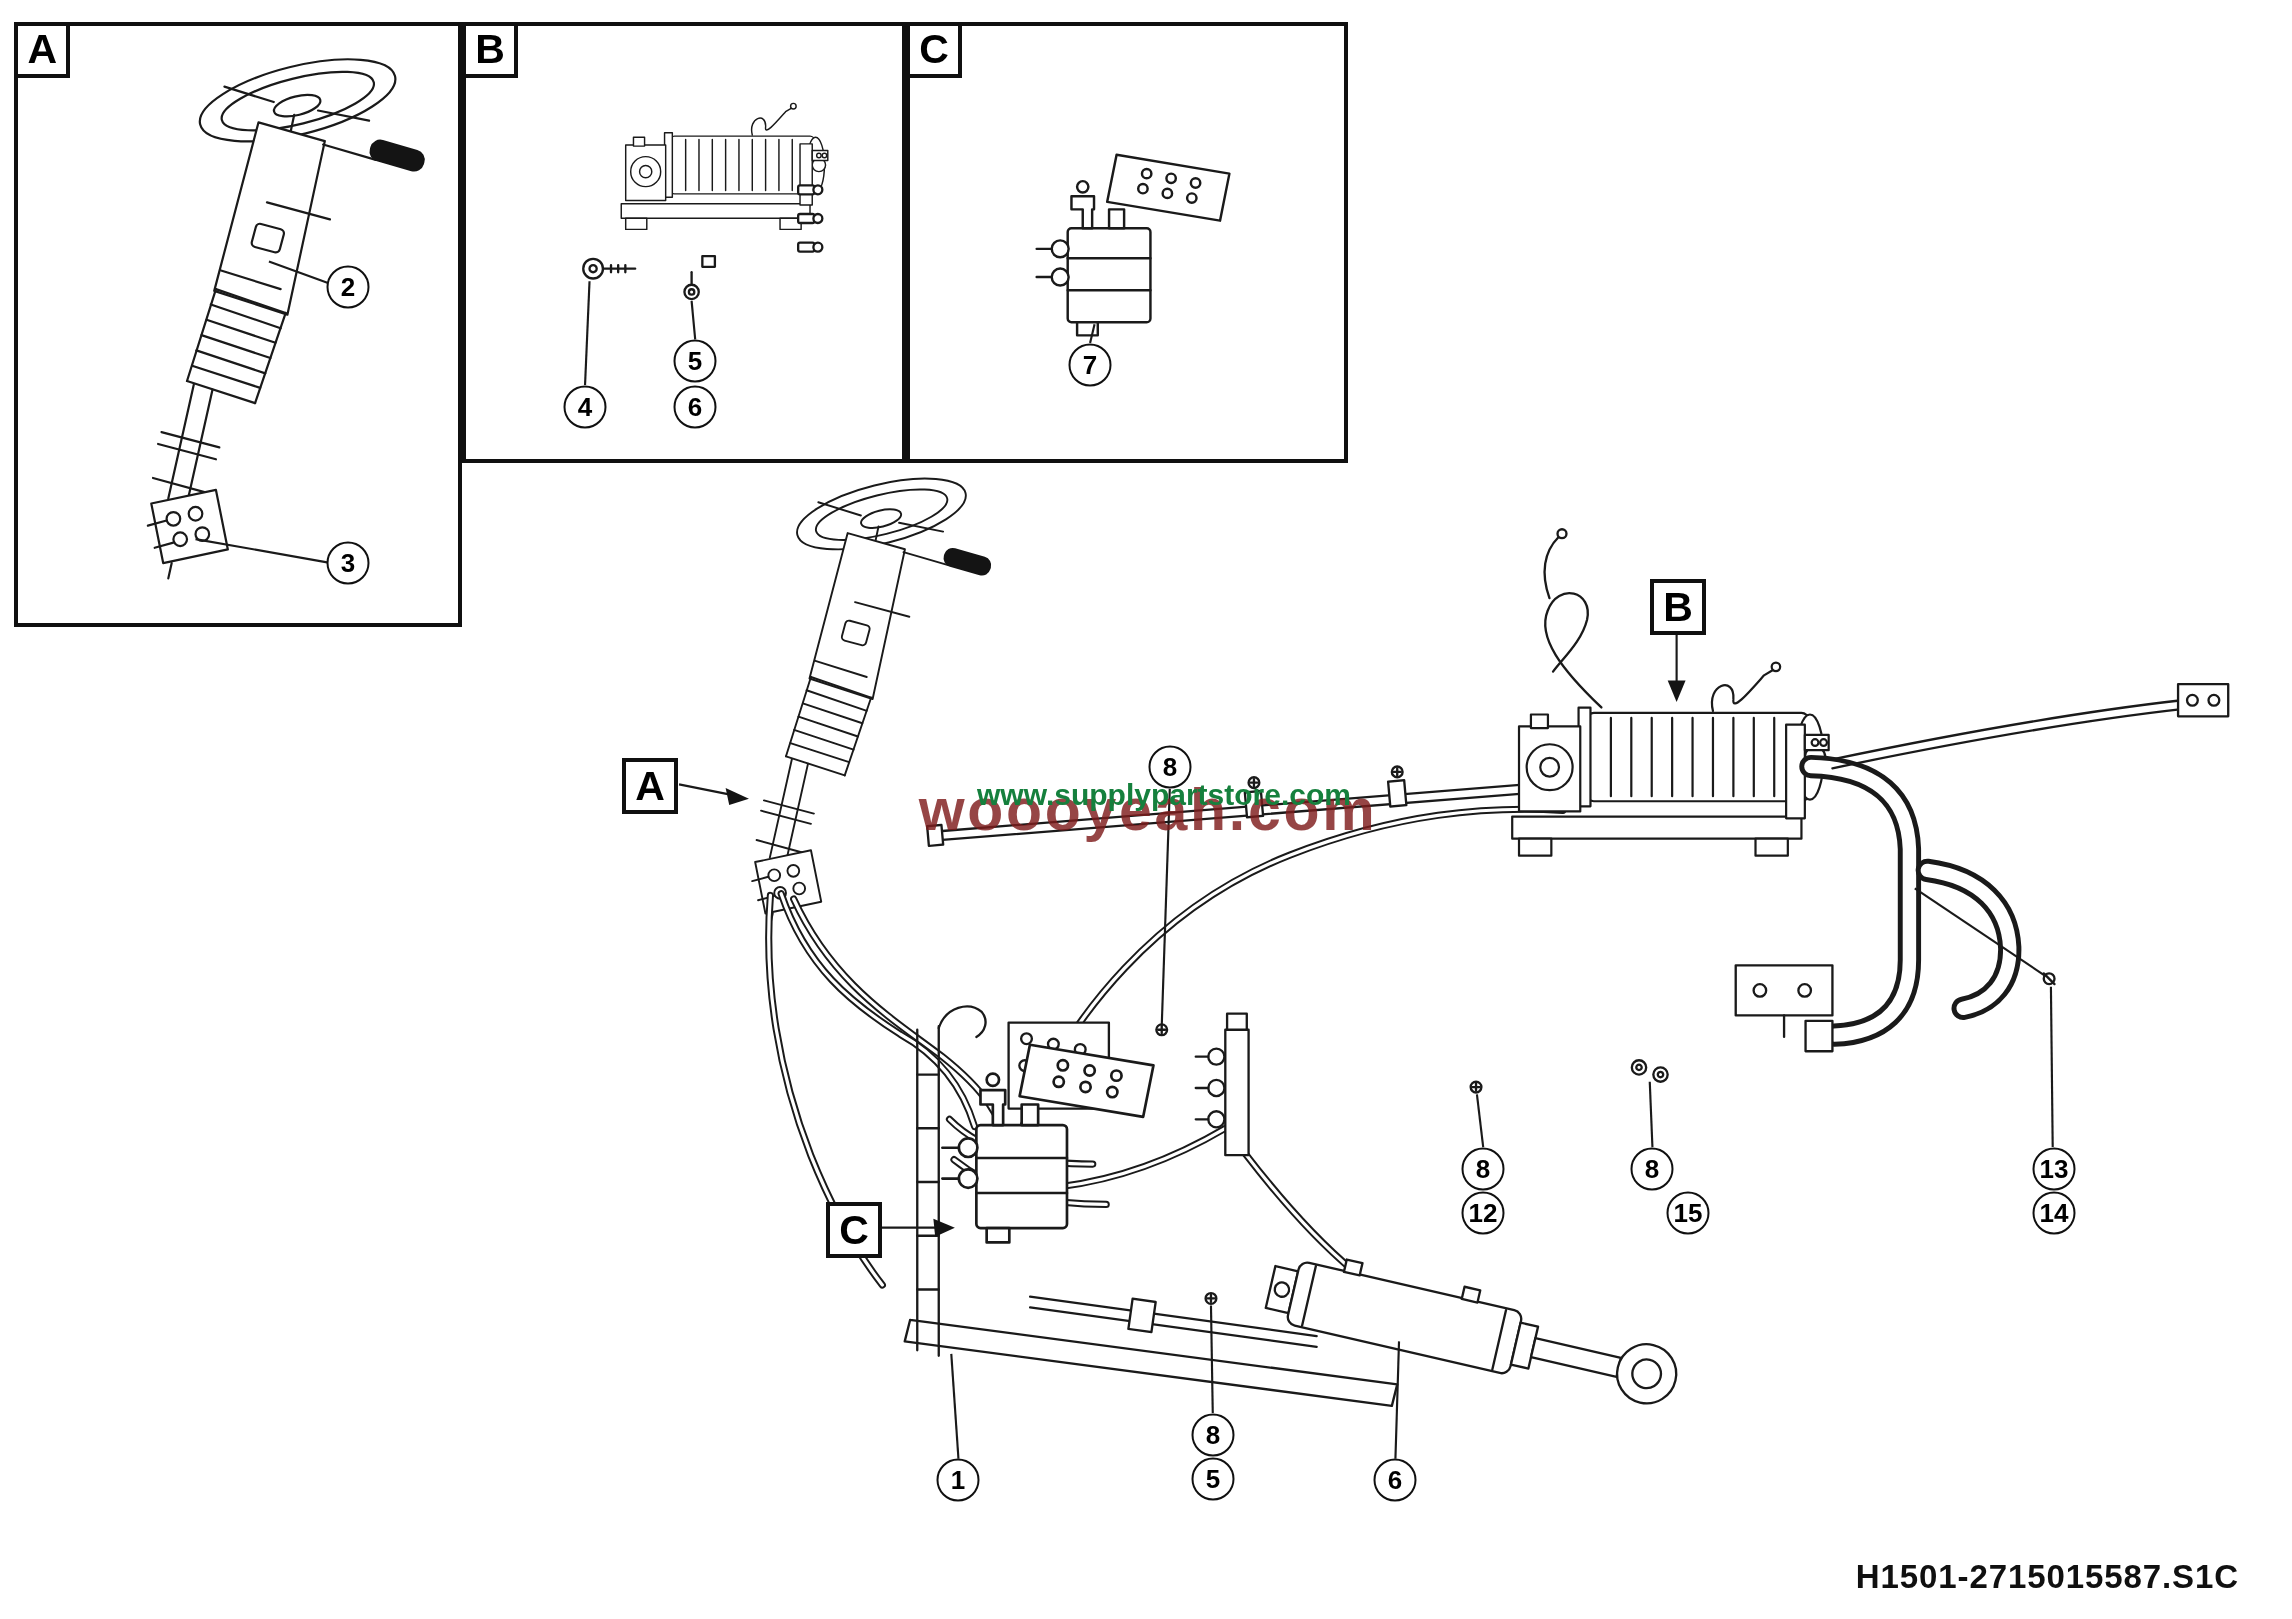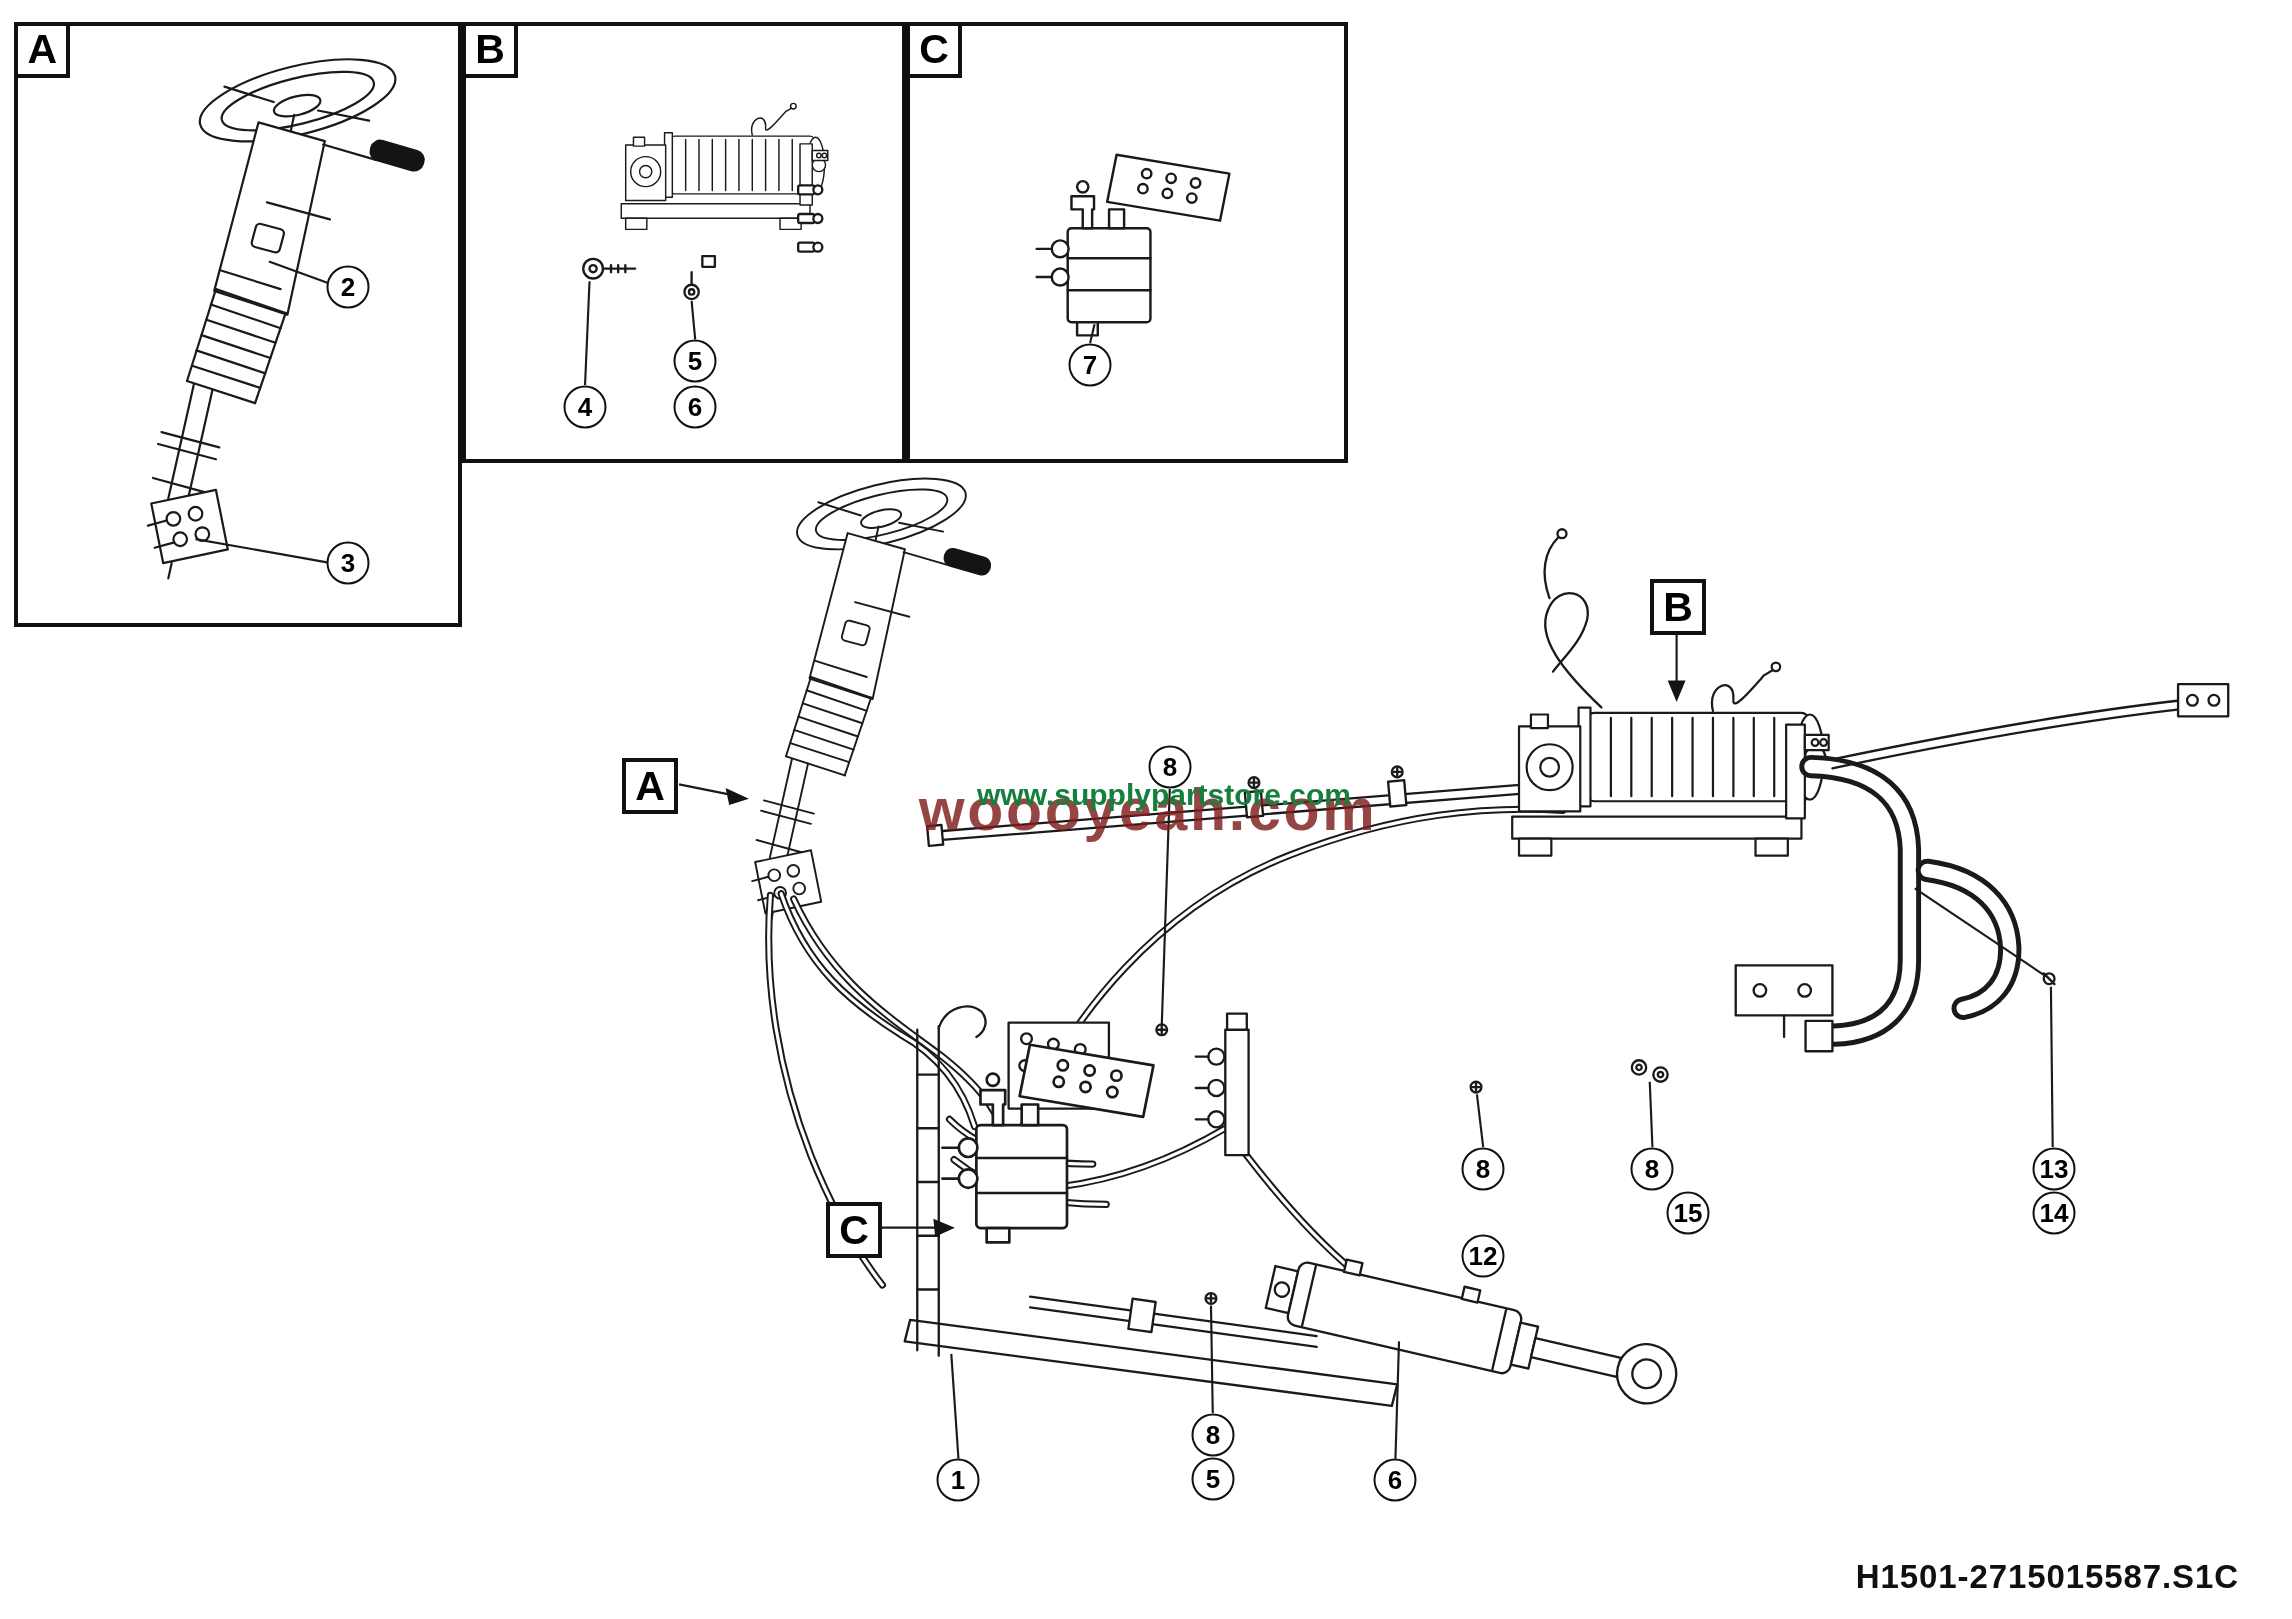--- a/index.html
+++ b/index.html
@@ -292,21 +292,21 @@
   <div class="pointer-label" style="left:826px;top:1202px;">C</div>
 
   <div class="callout" style="left:348px;top:287px;">2</div>
   <div class="callout" style="left:348px;top:563px;">3</div>
   <div class="callout" style="left:585px;top:407px;">4</div>
   <div class="callout" style="left:695px;top:361px;">5</div>
   <div class="callout" style="left:695px;top:407px;">6</div>
   <div class="callout" style="left:1090px;top:365px;">7</div>
   <div class="callout" style="left:1170px;top:767px;">8</div>
   <div class="callout" style="left:1483px;top:1169px;">8</div>
-  <div class="callout" style="left:1483px;top:1256px;">12</div>
+  <div class="callout" style="left:1483px;top:1213px;">12</div>
   <div class="callout" style="left:1652px;top:1169px;">8</div>
   <div class="callout" style="left:1652px;top:1213px;margin-left:36px;">15</div>
   <div class="callout" style="left:2054px;top:1169px;">13</div>
   <div class="callout" style="left:2054px;top:1213px;">14</div>
   <div class="callout" style="left:958px;top:1480px;">1</div>
   <div class="callout" style="left:1213px;top:1435px;">8</div>
   <div class="callout" style="left:1213px;top:1479px;">5</div>
   <div class="callout" style="left:1395px;top:1480px;">6</div>
 
   <div class="wm-gray" style="left:1148px;top:810px;">woooyeah.com</div>

